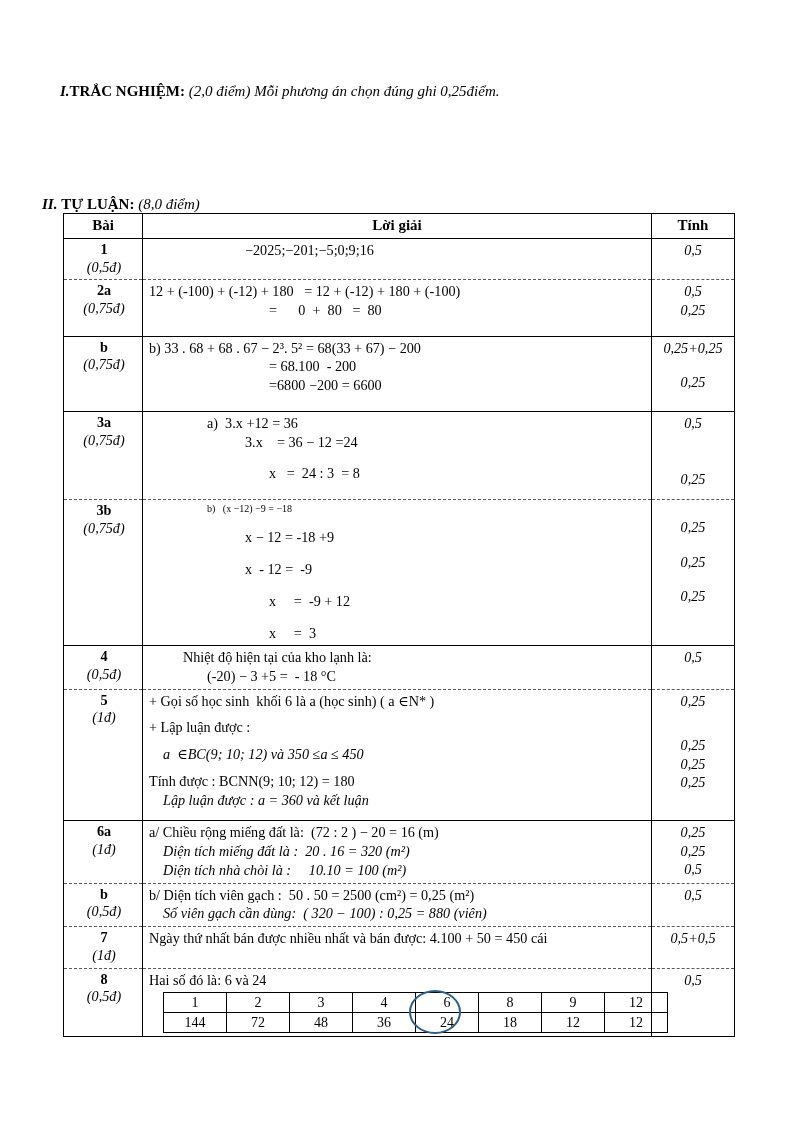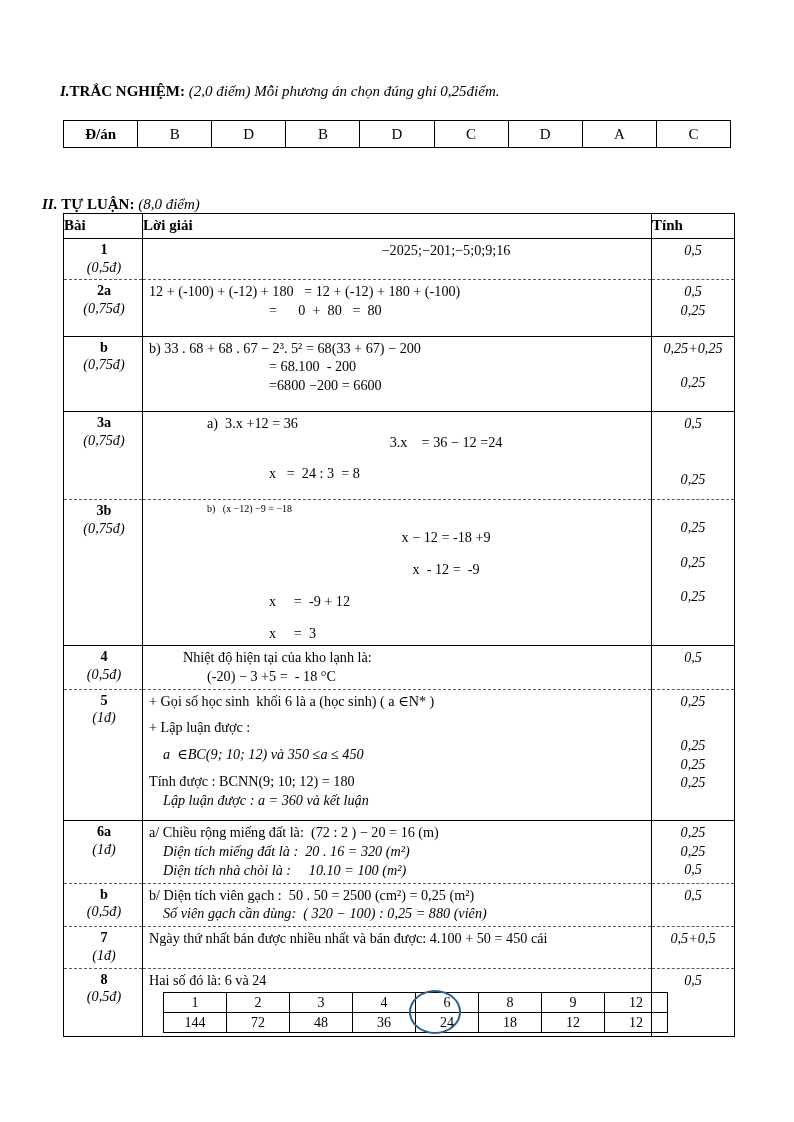--- a/index.html
+++ b/index.html
@@ -84,21 +84,21 @@
   
   #main-table > tbody > tr > td {
     border-bottom: 1px dashed #5a5a5a;
   }
   #main-table > tbody > tr.solid-bottom > td {
     border-bottom: 1px solid #000;
   }
   #main-table > tbody > tr.hdr > td {
     border-bottom: 1px solid #000;
     border-top: 1px solid #000;
-    text-align: left;
+    text-align: center;
     font-weight: bold;
     font-size: 15px;
     padding: 2px 0 3px 0;
     line-height: 1.25;
   }
   #main-table > tbody > tr.last > td {
     border-bottom: 1px solid #000;
   }
 
   .col-bai   { width: 78px; text-align: center; }
@@ -132,21 +132,21 @@
   .diem-cell .sp-lg { height: 26px; }
   .diem-cell .sp-xl { height: 38px; }
   .diem-cell .spacer { display:block; }
 
   .sol { display: block; }
   .sol .ln { display: block; white-space: pre; line-height: 1.32; }
   .sol .blank { display:block; height: 13px; }
 
   .ind1 { padding-left: 34px; }
   .ind2 { padding-left: 58px; }
-  .ind3 { padding-left: 96px; text-align: center; }
+  .ind3 { padding-left: 96px; }
   .ind4 { padding-left: 120px; }
   .ind-s { padding-left: 14px; font-style: italic; }
 
   
   .mini-wrap {
     position: relative;
     margin-top: 3px;
     margin-left: 14px;
   }
   table.mini {
@@ -180,31 +180,20 @@
 
 <div class="page">
 
   <div class="sec-heading" id="heading-tracnghiem">
     <span class="rn">I.</span><span class="bold">TRẮC NGHIỆM:</span>
     <span class="ital">(2,0 điểm) Mỗi phương án chọn đúng ghi 0,25điểm.</span>
   </div>
 
   <table id="mc-table">
     <tbody>
-      <tr>
-        <td class="lbl">Đ/án</td>
-        <td>B</td>
-        <td>D</td>
-        <td>B</td>
-        <td>D</td>
-        <td>C</td>
-        <td>D</td>
-        <td>A</td>
-        <td>C</td>
-      </tr>
     </tbody>
   </table>
 
   <div class="sec-heading" id="heading-tuluan">
     <span class="rn">II.</span>
     <span class="bold">TỰ LUẬN:</span>
     <span class="ital">(8,0 điểm)</span>
   </div>
 
   <table id="main-table">

